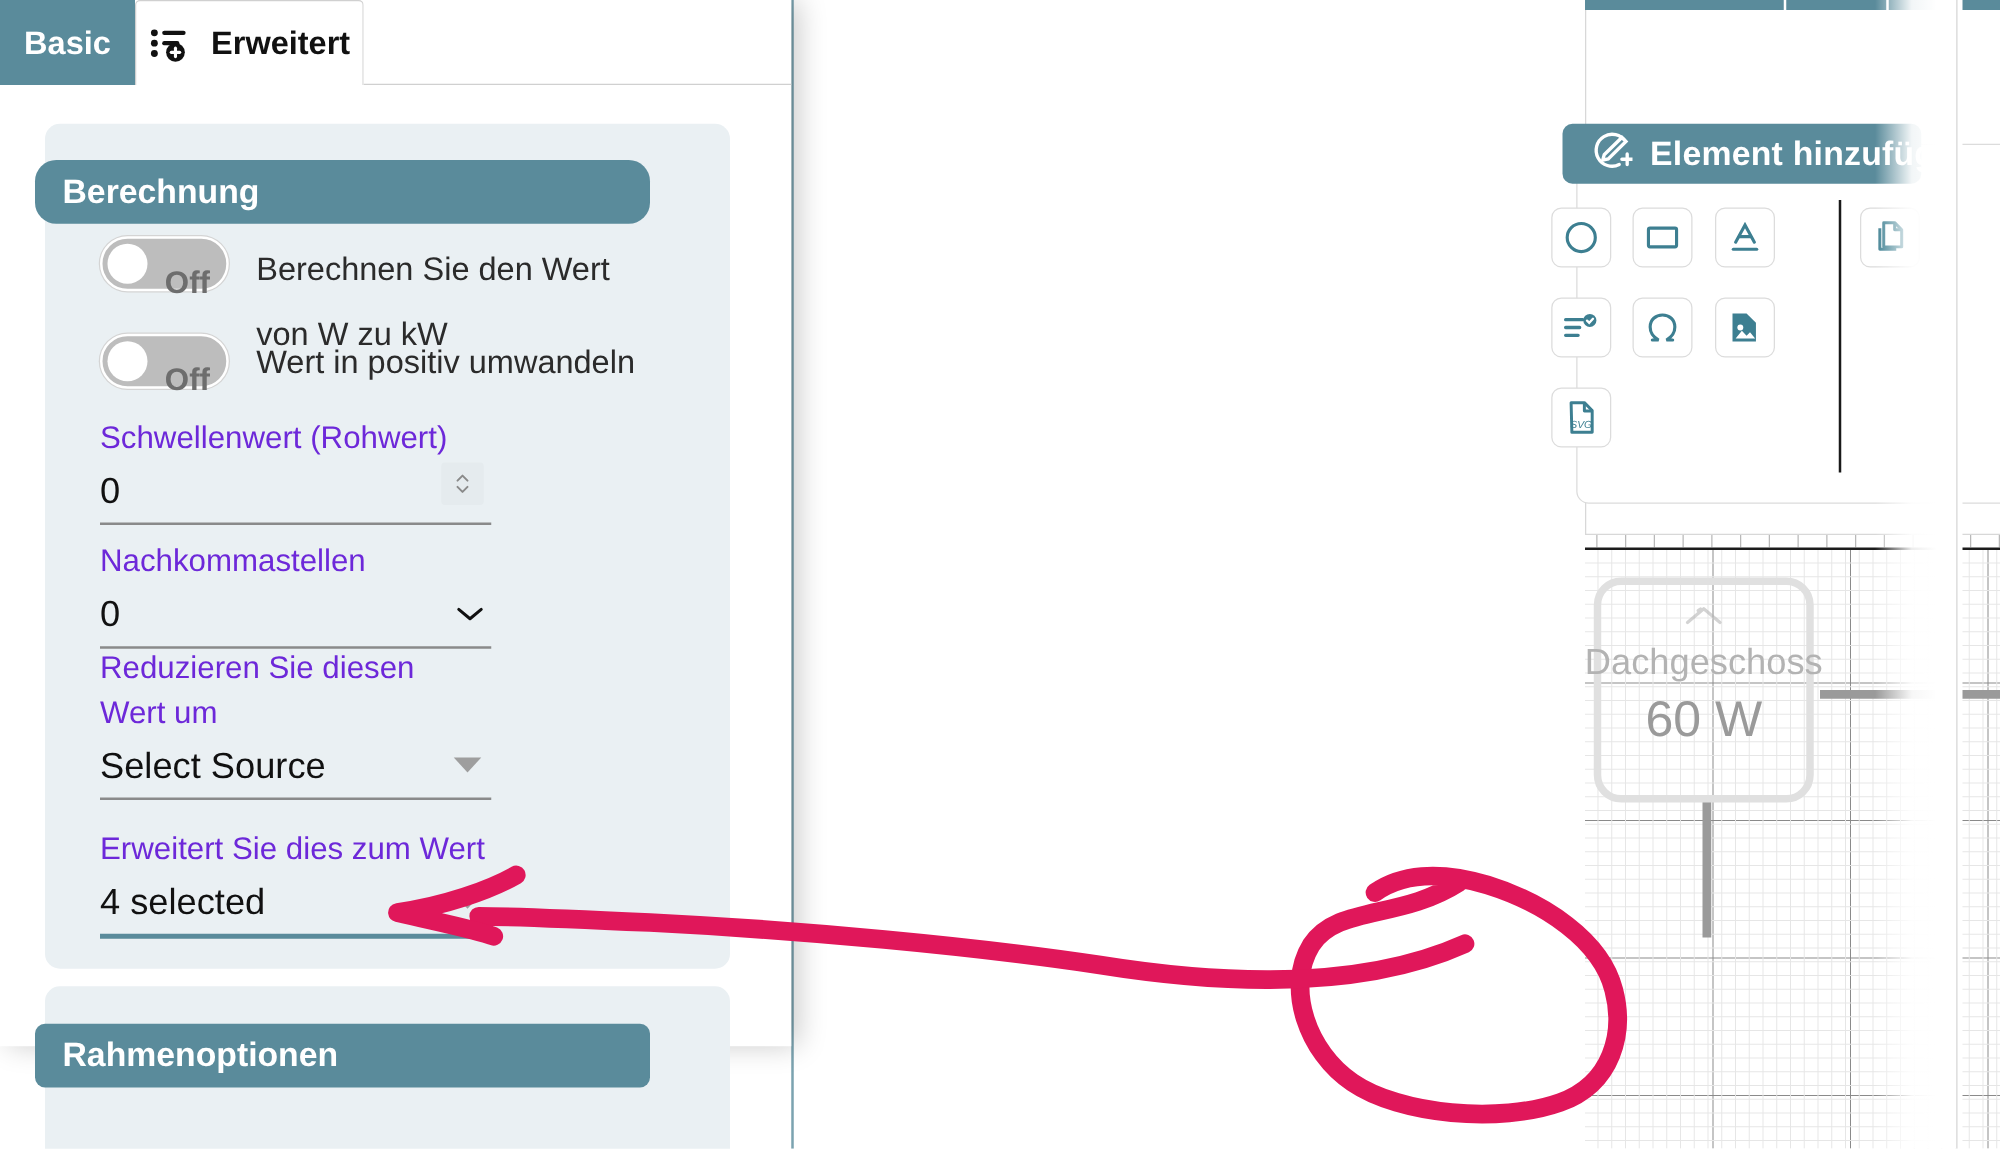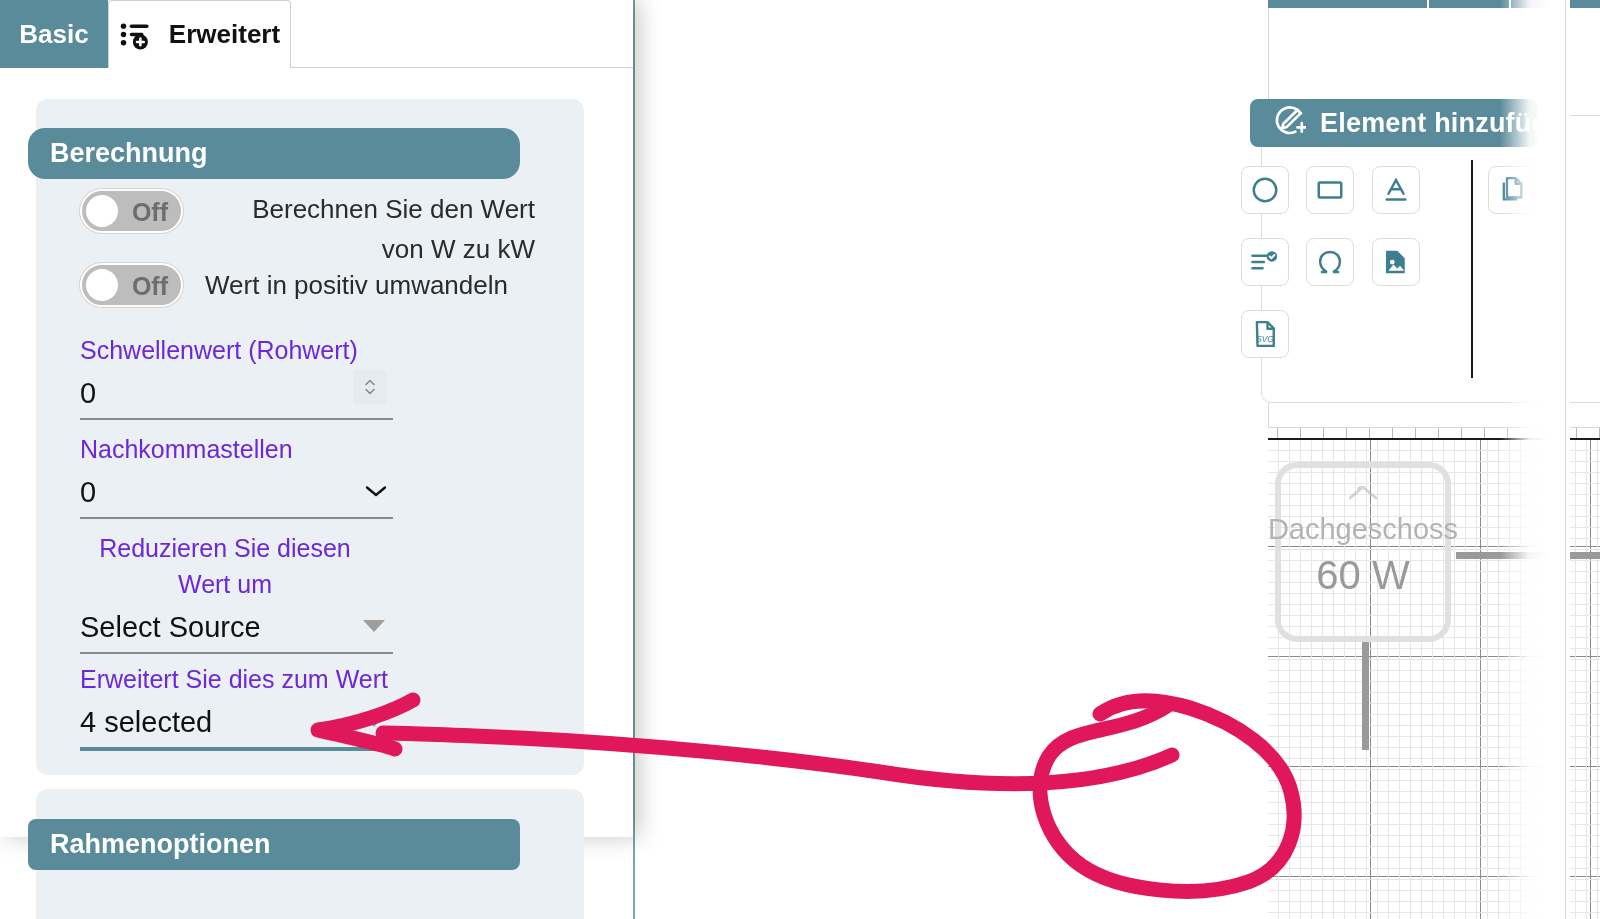--- a/index.html
+++ b/index.html
@@ -71,22 +71,22 @@
   .section{position:absolute;left:36px;width:548px;background:#eaf0f3;border-radius:12px;box-sizing:border-box;}
   #sec-calc{top:99px;height:676px;}
   #sec-frame{top:789px;height:160px;}
   .sec-hdr{position:absolute;left:28px;width:492px;height:51px;background:#5a8b9b;border-radius:8px;
            display:flex;align-items:center;padding-left:22px;box-sizing:border-box;color:#fff;font-size:27px;font-weight:bold;}
 
   .toggle-row{position:absolute;left:80px;display:flex;align-items:flex-start;gap:22px;}
   .toggle{width:103px;height:44px;border-radius:22px;background:#bdbdbd;border:2px solid #ffffff;
           box-shadow:0 0 0 1px #d4d4d4;position:relative;box-sizing:border-box;flex:0 0 auto;}
   .toggle .knob{position:absolute;left:4px;top:4px;width:32px;height:32px;border-radius:50%;background:#fff;}
-  .toggle .tlab{position:absolute;right:13px;top:7px;font-size:25px;color:#6d6d6d;font-weight:bold;}
-  .toggle-txt{font-size:26px;line-height:40px;color:#2b2b2b;max-width:330px;text-align:right;}
+  .toggle .tlab{position:absolute;right:13px;top:21px;font-size:25px;color:#6d6d6d;font-weight:bold;}
+  .toggle-txt{font-size:26px;line-height:52px;color:#2b2b2b;max-width:330px;}
 
   .field{position:absolute;left:80px;width:313px;}
   .field .flabel{font-size:25px;line-height:36px;color:#6d28d9;}
   .field .frow{position:relative;height:50px;border-bottom:2px solid #8a8a8a;display:flex;align-items:center;}
   .field .fval{font-size:29px;color:#111;}
   .field.focused .frow{border-bottom:4px solid #5a8b9b;}
   .spinner{position:absolute;right:6px;top:2px;width:34px;height:34px;background:#e5ebee;border-radius:3px;
            display:flex;flex-direction:column;align-items:center;justify-content:center;color:#8a8a8a;line-height:10px;font-size:15px;}
   .caret{position:absolute;right:4px;top:10px;color:#222;font-size:26px;line-height:26px;}
   .tri{position:absolute;right:8px;top:18px;width:0;height:0;border-left:11px solid transparent;border-right:11px solid transparent;border-top:12px solid #9e9e9e;}
@@ -288,21 +288,21 @@
       <div class="frow">
         <span class="fval">0</span>
         <span class="caret">
           <svg width="26" height="16" viewBox="0 0 26 16" fill="none" stroke="#111" stroke-width="2.4" stroke-linecap="round" stroke-linejoin="round">
             <path d="M4 4.5L13 12l9-7.5"></path>
             </svg>
         </span>
       </div>
     </div>
 
-    <div class="field" style="top:530px;text-align:center;">
+    <div class="field" style="top:516px;">
       <div class="flabel" style="max-width:290px;">Reduzieren Sie diesen Wert um</div>
       <div class="frow">
         <span class="fval">Select Source</span>
         <span class="tri"></span>
       </div>
     </div>
 
     <div class="field focused" style="top:661px;">
       <div class="flabel">Erweitert Sie dies zum Wert</div>
       <div class="frow">

